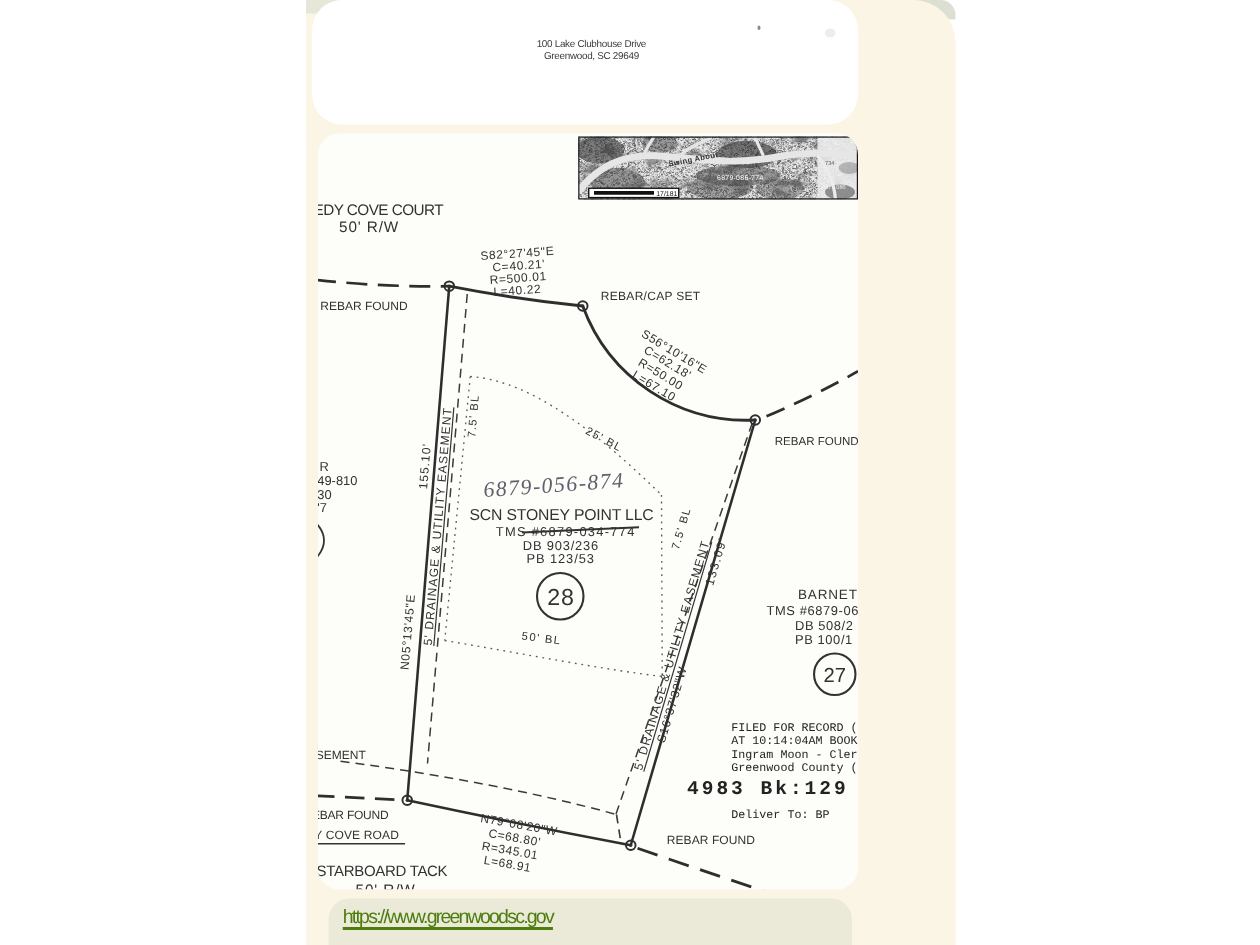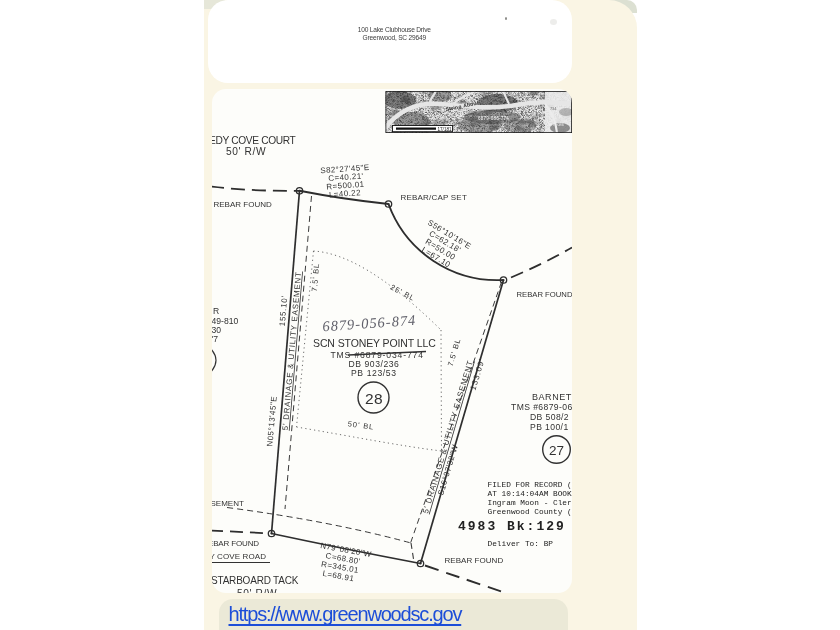--- a/index.html
+++ b/index.html
@@ -248,13 +248,13 @@
     <text x="327" y="575" font-size="8" letter-spacing="0.4">L=68.91</text>
   </g>
 
   <text x="444.5" y="562.5" font-size="8" letter-spacing="0.05">REBAR FOUND</text>
   </g>
 </svg>
 </div>
 
 <div class="abs" style="left:218.5px;top:598.5px;width:349.5px;height:31.5px;background:#ebe9d7;border-radius:14px 14px 0 0;"></div>
 
-<div class="abs" style="left:228.5px;top:602.5px;font-size:20px;color:#1d4ed8;text-decoration:underline;text-decoration-skip-ink:none;text-underline-offset:3px;text-decoration-thickness:1.7px;letter-spacing:-1.18px;">https://www.greenwoodsc.gov</div>
+<div class="abs" style="left:228.5px;top:602.5px;font-size:13px;color:#4d7c0f;text-decoration:underline;text-decoration-skip-ink:none;text-underline-offset:3px;text-decoration-thickness:1.7px;letter-spacing:-1.18px;">https://www.greenwoodsc.gov</div>
 
 </body></html>

